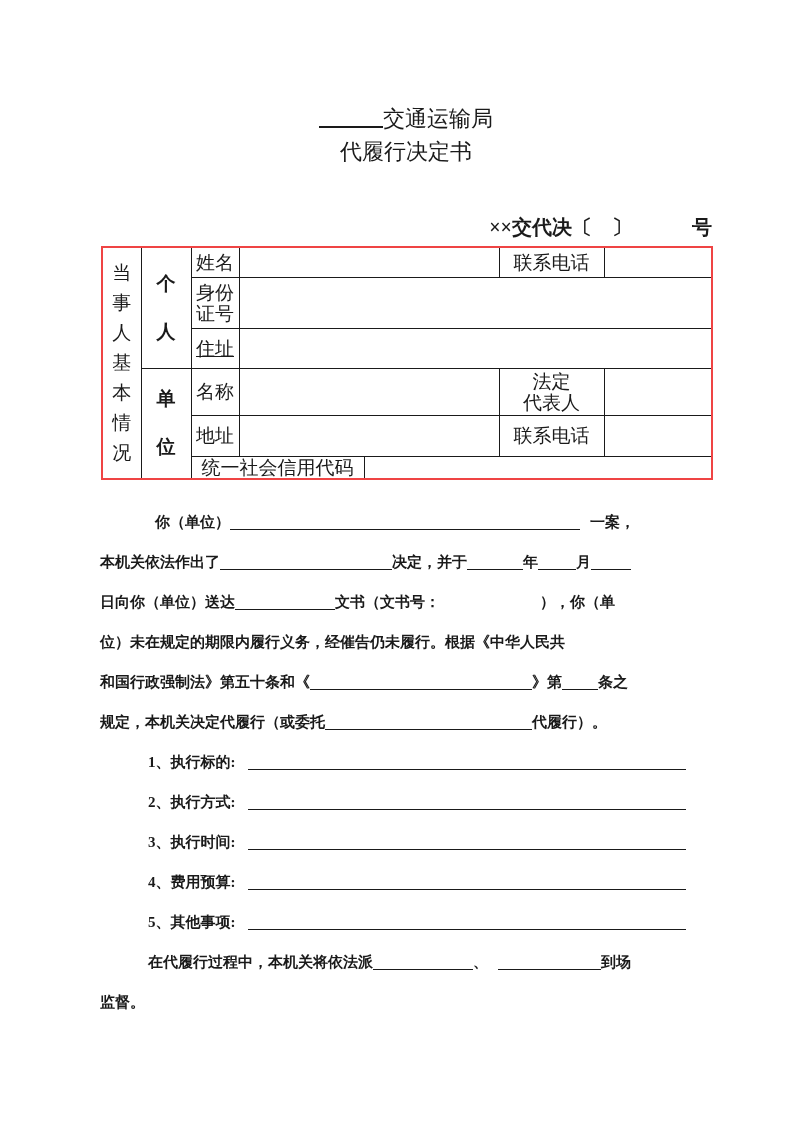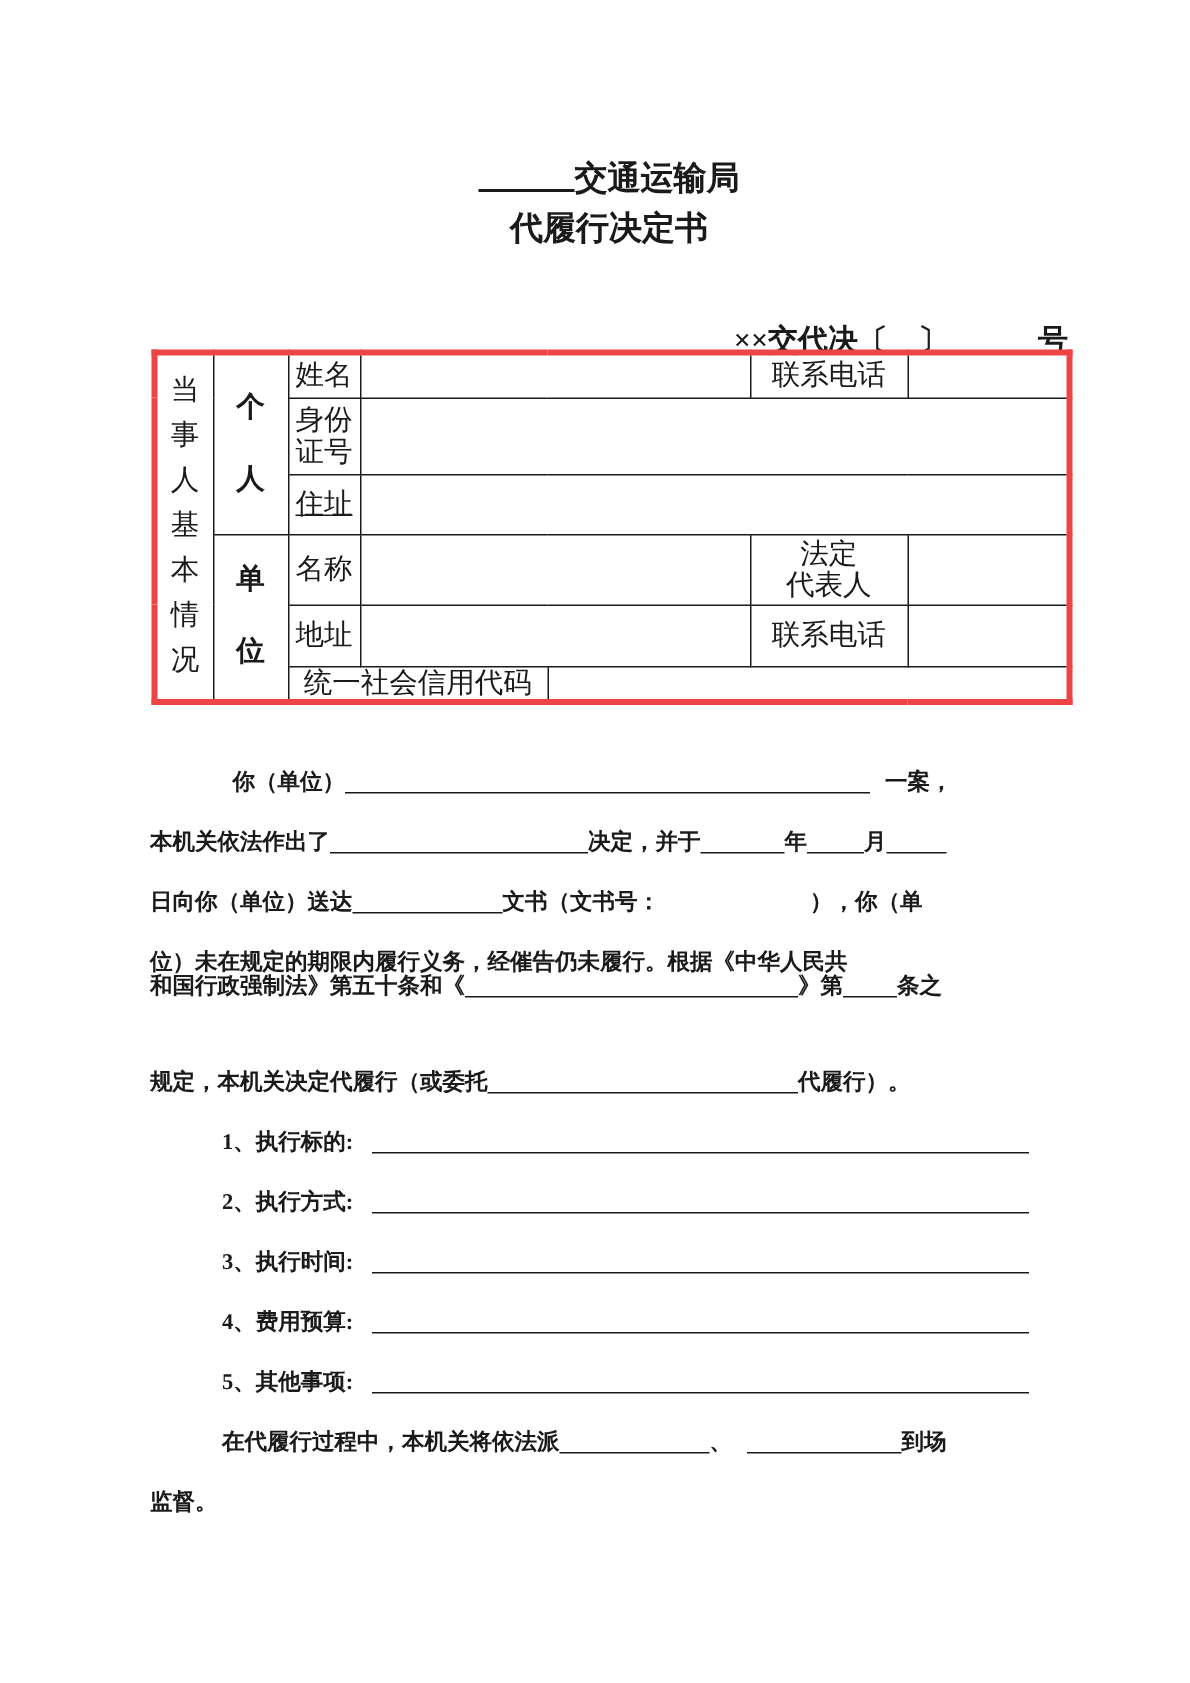--- a/index.html
+++ b/index.html
@@ -9,21 +9,21 @@
     background:#ffffff;
     color:#1a1a1a;
     font-family:"Liberation Serif","DejaVu Serif",serif;
   }
   .abs { position:absolute;font-weight:bold; }
 
   
   .title-line {
     left:100px; width:612px;
     text-align:center;
-    font-weight:bold;
+    font-weight:normal;
     font-size:22px;
     line-height:26px;
     white-space:nowrap;
   }
   .title-blank {
     display:inline-block;
     width:64px; height:0;
     border-bottom:2px solid #1a1a1a;
     margin-bottom:-2px;
   }
@@ -32,25 +32,25 @@
   .doc-no {
     left:100px; width:612px; top:214px;
     text-align:right;
     font-size:20px;
     line-height:26px;
   }
 
   
   table.info {
     position:absolute;
-    left:101px; top:233px;
+    left:101px; top:246px;
     width:610px;
     border-collapse:collapse;
     table-layout:fixed;
-    border:4px solid #ef4444;
+    border:2px solid #ef4444;
   }
   table.info td {
     border:1px solid #1a1a1a;
     font-size:19px;
     line-height:21px;
     text-align:center;
     vertical-align:middle;
     padding:0;
     overflow:hidden;
   }
@@ -150,21 +150,21 @@
   </table>
 
 <div class="abs bline" style="top:502px; padding-left:55px"><span>你（单位）</span><span class="blank" style="width:350px"></span><span class="gap10">一案，</span></div>
 
 <div class="abs bline" style="top:542px"><span>本机关依法作出了</span><span class="blank" style="width:172px"></span><span>决定，并于</span><span class="blank" style="width:56px"></span><span>年</span><span class="blank" style="width:38px"></span><span>月</span><span class="blank" style="width:40px"></span></div>
 
 <div class="abs bline" style="top:582px"><span>日向你（单位）送达</span><span class="blank" style="width:100px"></span><span>文书（文书号：</span><span class="sp" style="width:100px"></span><span>），你（单</span></div>
 
 <div class="abs bline" style="top:622px"><span>位）未在规定的期限内履行义务，经催告仍未履行。根据《中华人民共</span></div>
 
-<div class="abs bline" style="top:638px"><span>和国行政强制法》第五十条和《</span><span class="blank" style="width:222px"></span><span>》第</span><span class="blank" style="width:36px"></span><span>条之</span></div>
+<div class="abs bline" style="top:662px"><span>和国行政强制法》第五十条和《</span><span class="blank" style="width:222px"></span><span>》第</span><span class="blank" style="width:36px"></span><span>条之</span></div>
 
 <div class="abs bline" style="top:702px"><span>规定，本机关决定代履行（或委托</span><span class="blank" style="width:207px"></span><span>代履行）。</span></div>
 
 <div class="abs bline" style="top:742px; padding-left:48px"><span>1、执行标的:</span><span class="blank gap12" style="width:438px"></span></div>
 <div class="abs bline" style="top:782px; padding-left:48px"><span>2、执行方式:</span><span class="blank gap12" style="width:438px"></span></div>
 <div class="abs bline" style="top:822px; padding-left:48px"><span>3、执行时间:</span><span class="blank gap12" style="width:438px"></span></div>
 <div class="abs bline" style="top:862px; padding-left:48px"><span>4、费用预算:</span><span class="blank gap12" style="width:438px"></span></div>
 <div class="abs bline" style="top:902px; padding-left:48px"><span>5、其他事项:</span><span class="blank gap12" style="width:438px"></span></div>
 
 <div class="abs bline" style="top:942px; padding-left:48px"><span>在代履行过程中，本机关将依法派</span><span class="blank" style="width:100px"></span><span>、</span><span class="blank gap10" style="width:103px"></span><span>到场</span></div>

